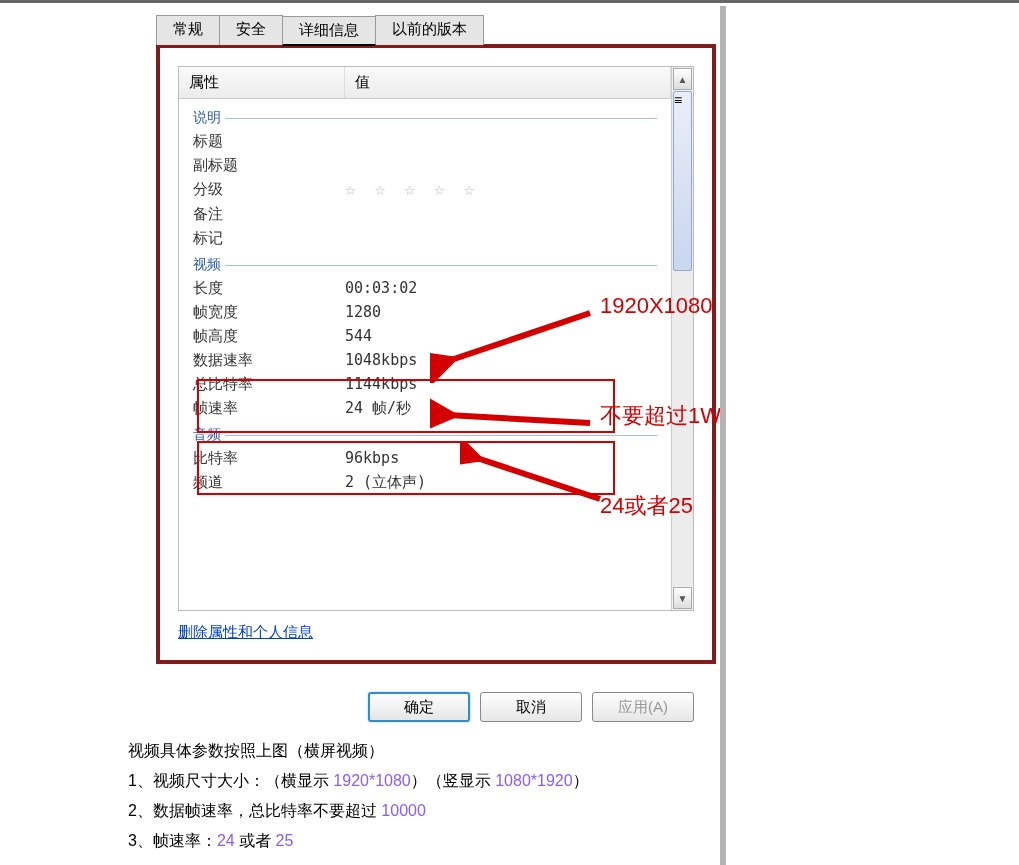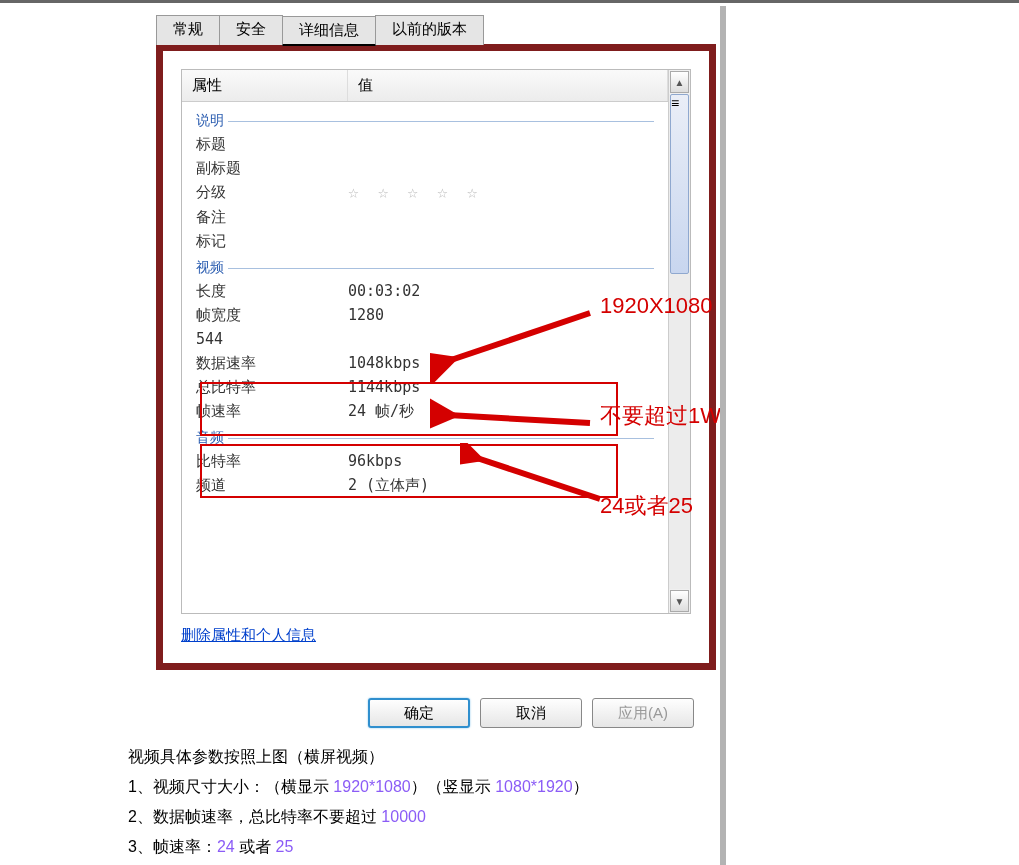--- a/index.html
+++ b/index.html
@@ -4,21 +4,21 @@
   <style>
     * { margin: 0; padding: 0; box-sizing: border-box; }
     body { font-family: "Microsoft YaHei", SimSun, sans-serif; background: #fff; font-size: 14px; }
     .outer { width: 1019px; height: 865px; position: relative; border-top: 3px solid #666; }
     .dialog-wrap { margin: 12px 0 0 128px; width: 600px; background: #fff; }
 
     .tabs { display: flex; position: relative; z-index: 2; margin-left: 28px; }
     .tab { padding: 4px 16px; border: 1px solid #999; background: #e5e5e5; font-size: 15px; margin-right: -1px; cursor: pointer; border-bottom: none; }
     .tab.active { background: #e5e5e5; border-bottom: 2px solid #000000; position: relative; top: 1px; z-index: 3; }
 
-    .tab-body { border: 7px solid #7f1d1d; margin-top: -1px; padding: 18px; background: #fff; position: relative; width: 560px; margin-left: 28px; }
+    .tab-body { border: 4px solid #7f1d1d; margin-top: -1px; padding: 18px; background: #fff; position: relative; width: 560px; margin-left: 28px; }
 
     .list-box { border: 1px solid #bbb; height: 545px; position: relative; display: flex; }
     .list-inner { flex: 1; overflow: hidden; }
     .cols-head { border-bottom: 1px solid #ccc; background: linear-gradient(#fafafa,#ececec); display: flex; font-size: 15px; }
     .col-h { padding: 6px 10px; border-right: 1px solid #ddd; }
     .col-h.a { width: 166px; }
     .col-h.b { flex: 1; }
 
     .rows { padding: 4px 14px 4px 14px; }
     .grp { color: #2b5db0; font-size: 14px; padding: 6px 0 2px; display:flex; align-items:center; gap:4px; }
@@ -105,20 +105,21 @@
               </div>
           <div class="row">
                 <span class="ra">长度</span>
                 <span class="rb">00:03:02</span>
               </div>
           <div class="row">
                 <span class="ra">帧宽度</span>
                 <span class="rb">1280</span>
               </div>
           <div class="row">
+                <span class="ra">帧高度</span>
                 <span class="rb">544</span>
               </div>
           <div class="row">
                 <span class="ra">数据速率</span>
                 <span class="rb">1048kbps</span>
               </div>
           <div class="row">
                 <span class="ra">总比特率</span>
                 <span class="rb">1144kbps</span>
               </div>

